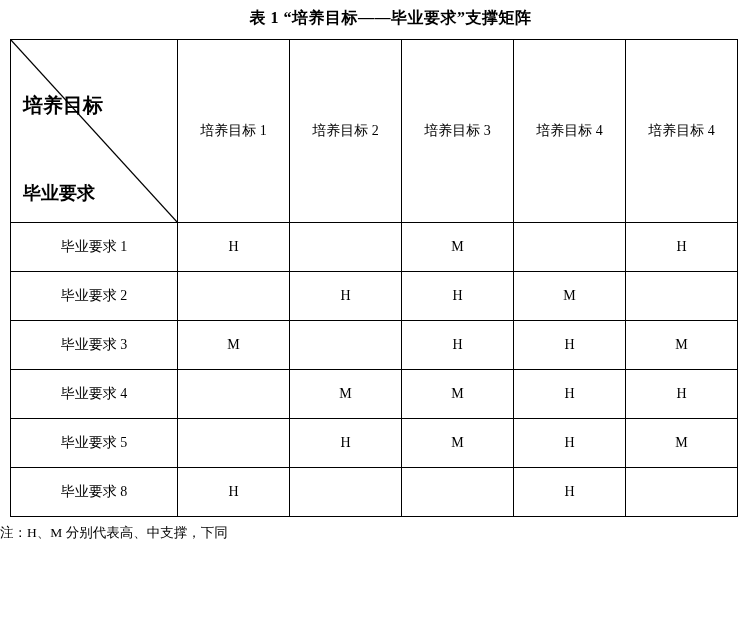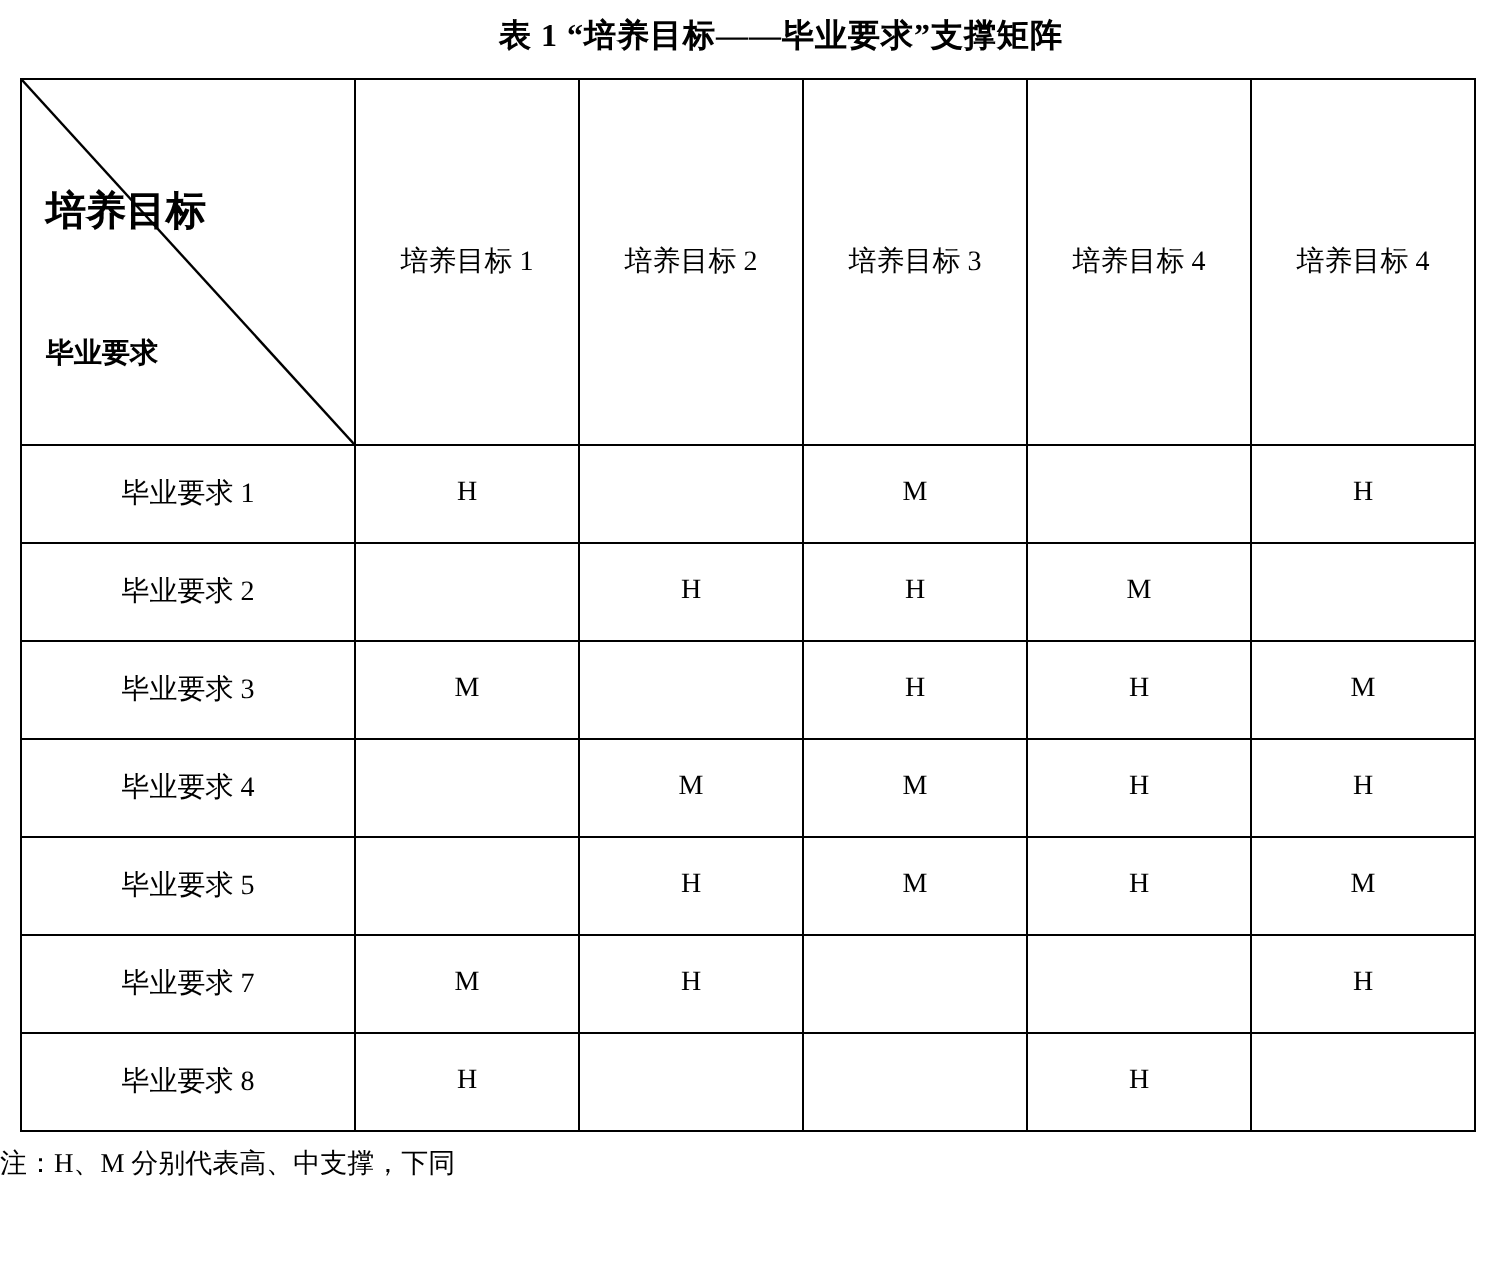--- a/index.html
+++ b/index.html
@@ -67,22 +67,22 @@
     position: absolute;
     left: 12px;
     top: 52px;
     font-size: 20px;
     font-weight: bold;
     text-align: left;
   }
   .corner-label-bottom {
     position: absolute;
     left: 12px;
-    top: 128px;
-    font-size: 14px;
+    top: 141px;
+    font-size: 18px;
     font-weight: bold;
     text-align: left;
   }
   .goal-head {
     font-weight: bold;
     font-size: 14px;
     height: 182px;
   }
   .req-label {
     font-size: 13px;
@@ -165,28 +165,20 @@
       <tr>
         <td class="req-label">毕业要求 5</td>
         <td class="cell-val"></td>
         <td class="cell-val">H</td>
         <td class="cell-val">M</td>
         <td class="cell-val">H</td>
         <td class="cell-val">M</td>
       </tr>
 
 
-      <tr>
-        <td class="req-label">毕业要求 7</td>
-        <td class="cell-val">M</td>
-        <td class="cell-val">H</td>
-        <td class="cell-val"></td>
-        <td class="cell-val"></td>
-        <td class="cell-val">H</td>
-      </tr>
 
       <tr>
         <td class="req-label">毕业要求 8</td>
         <td class="cell-val">H</td>
         <td class="cell-val"></td>
         <td class="cell-val"></td>
         <td class="cell-val">H</td>
         <td class="cell-val"></td>
       </tr>
     </tbody>

